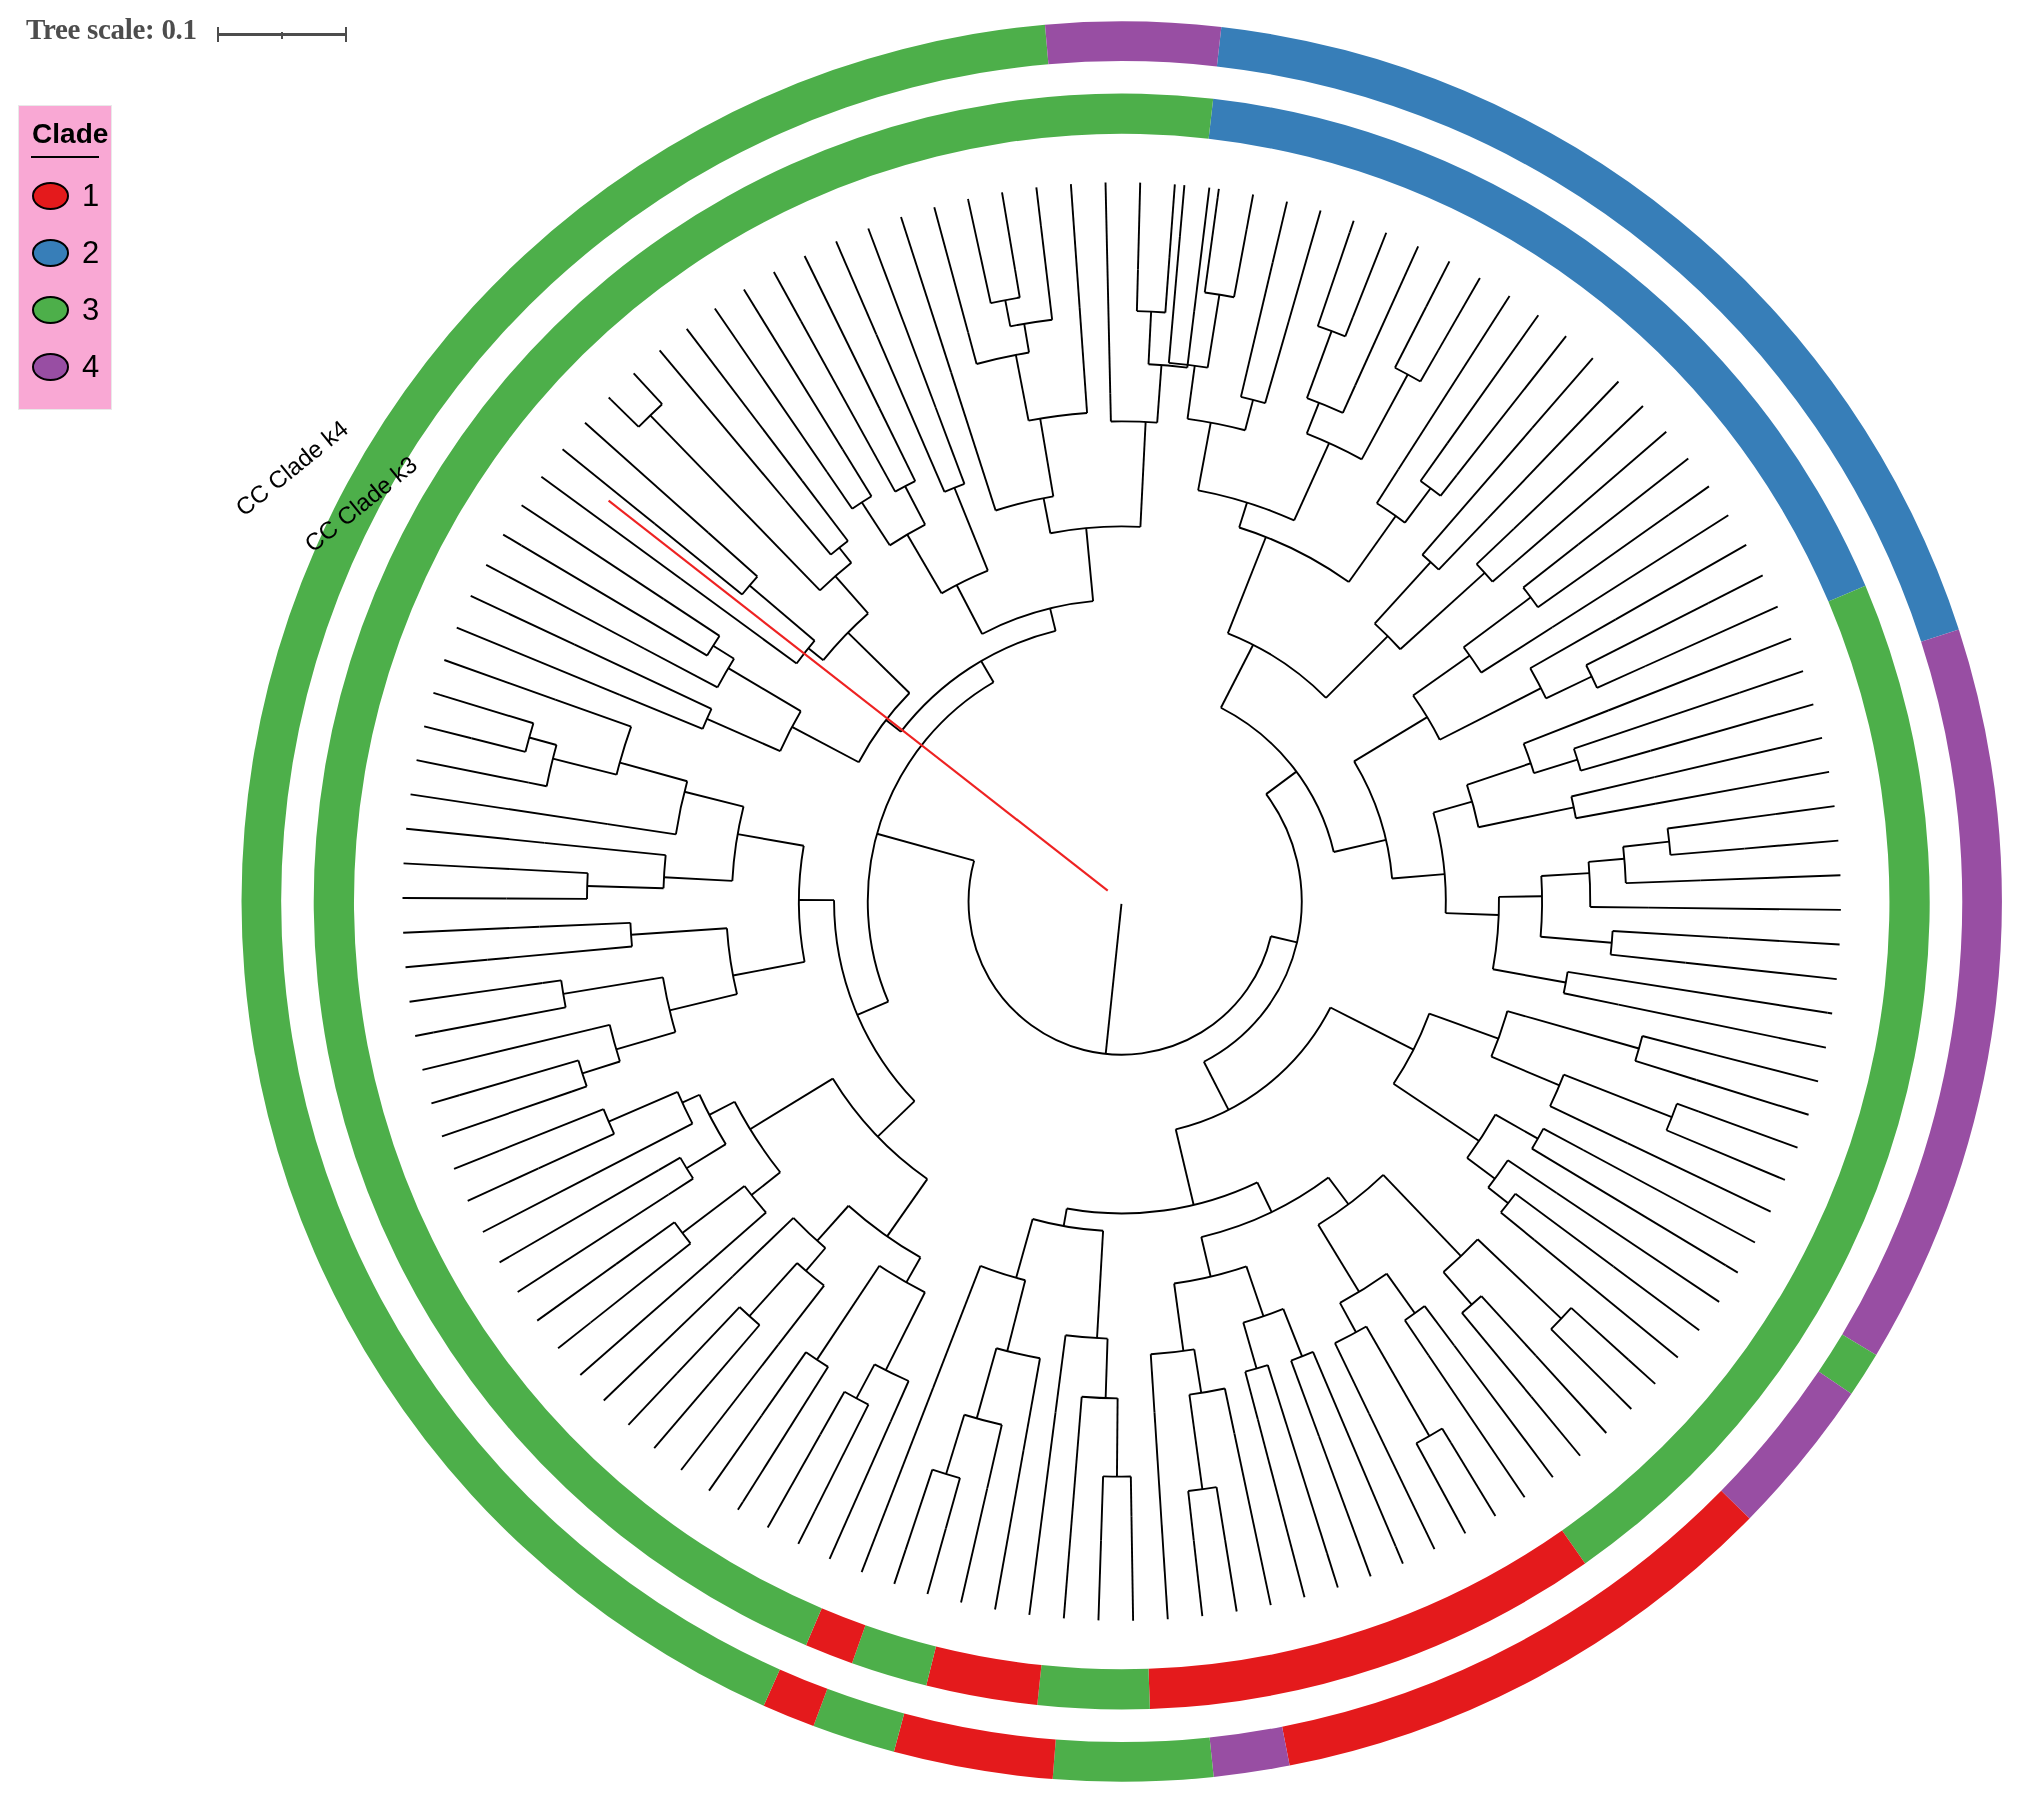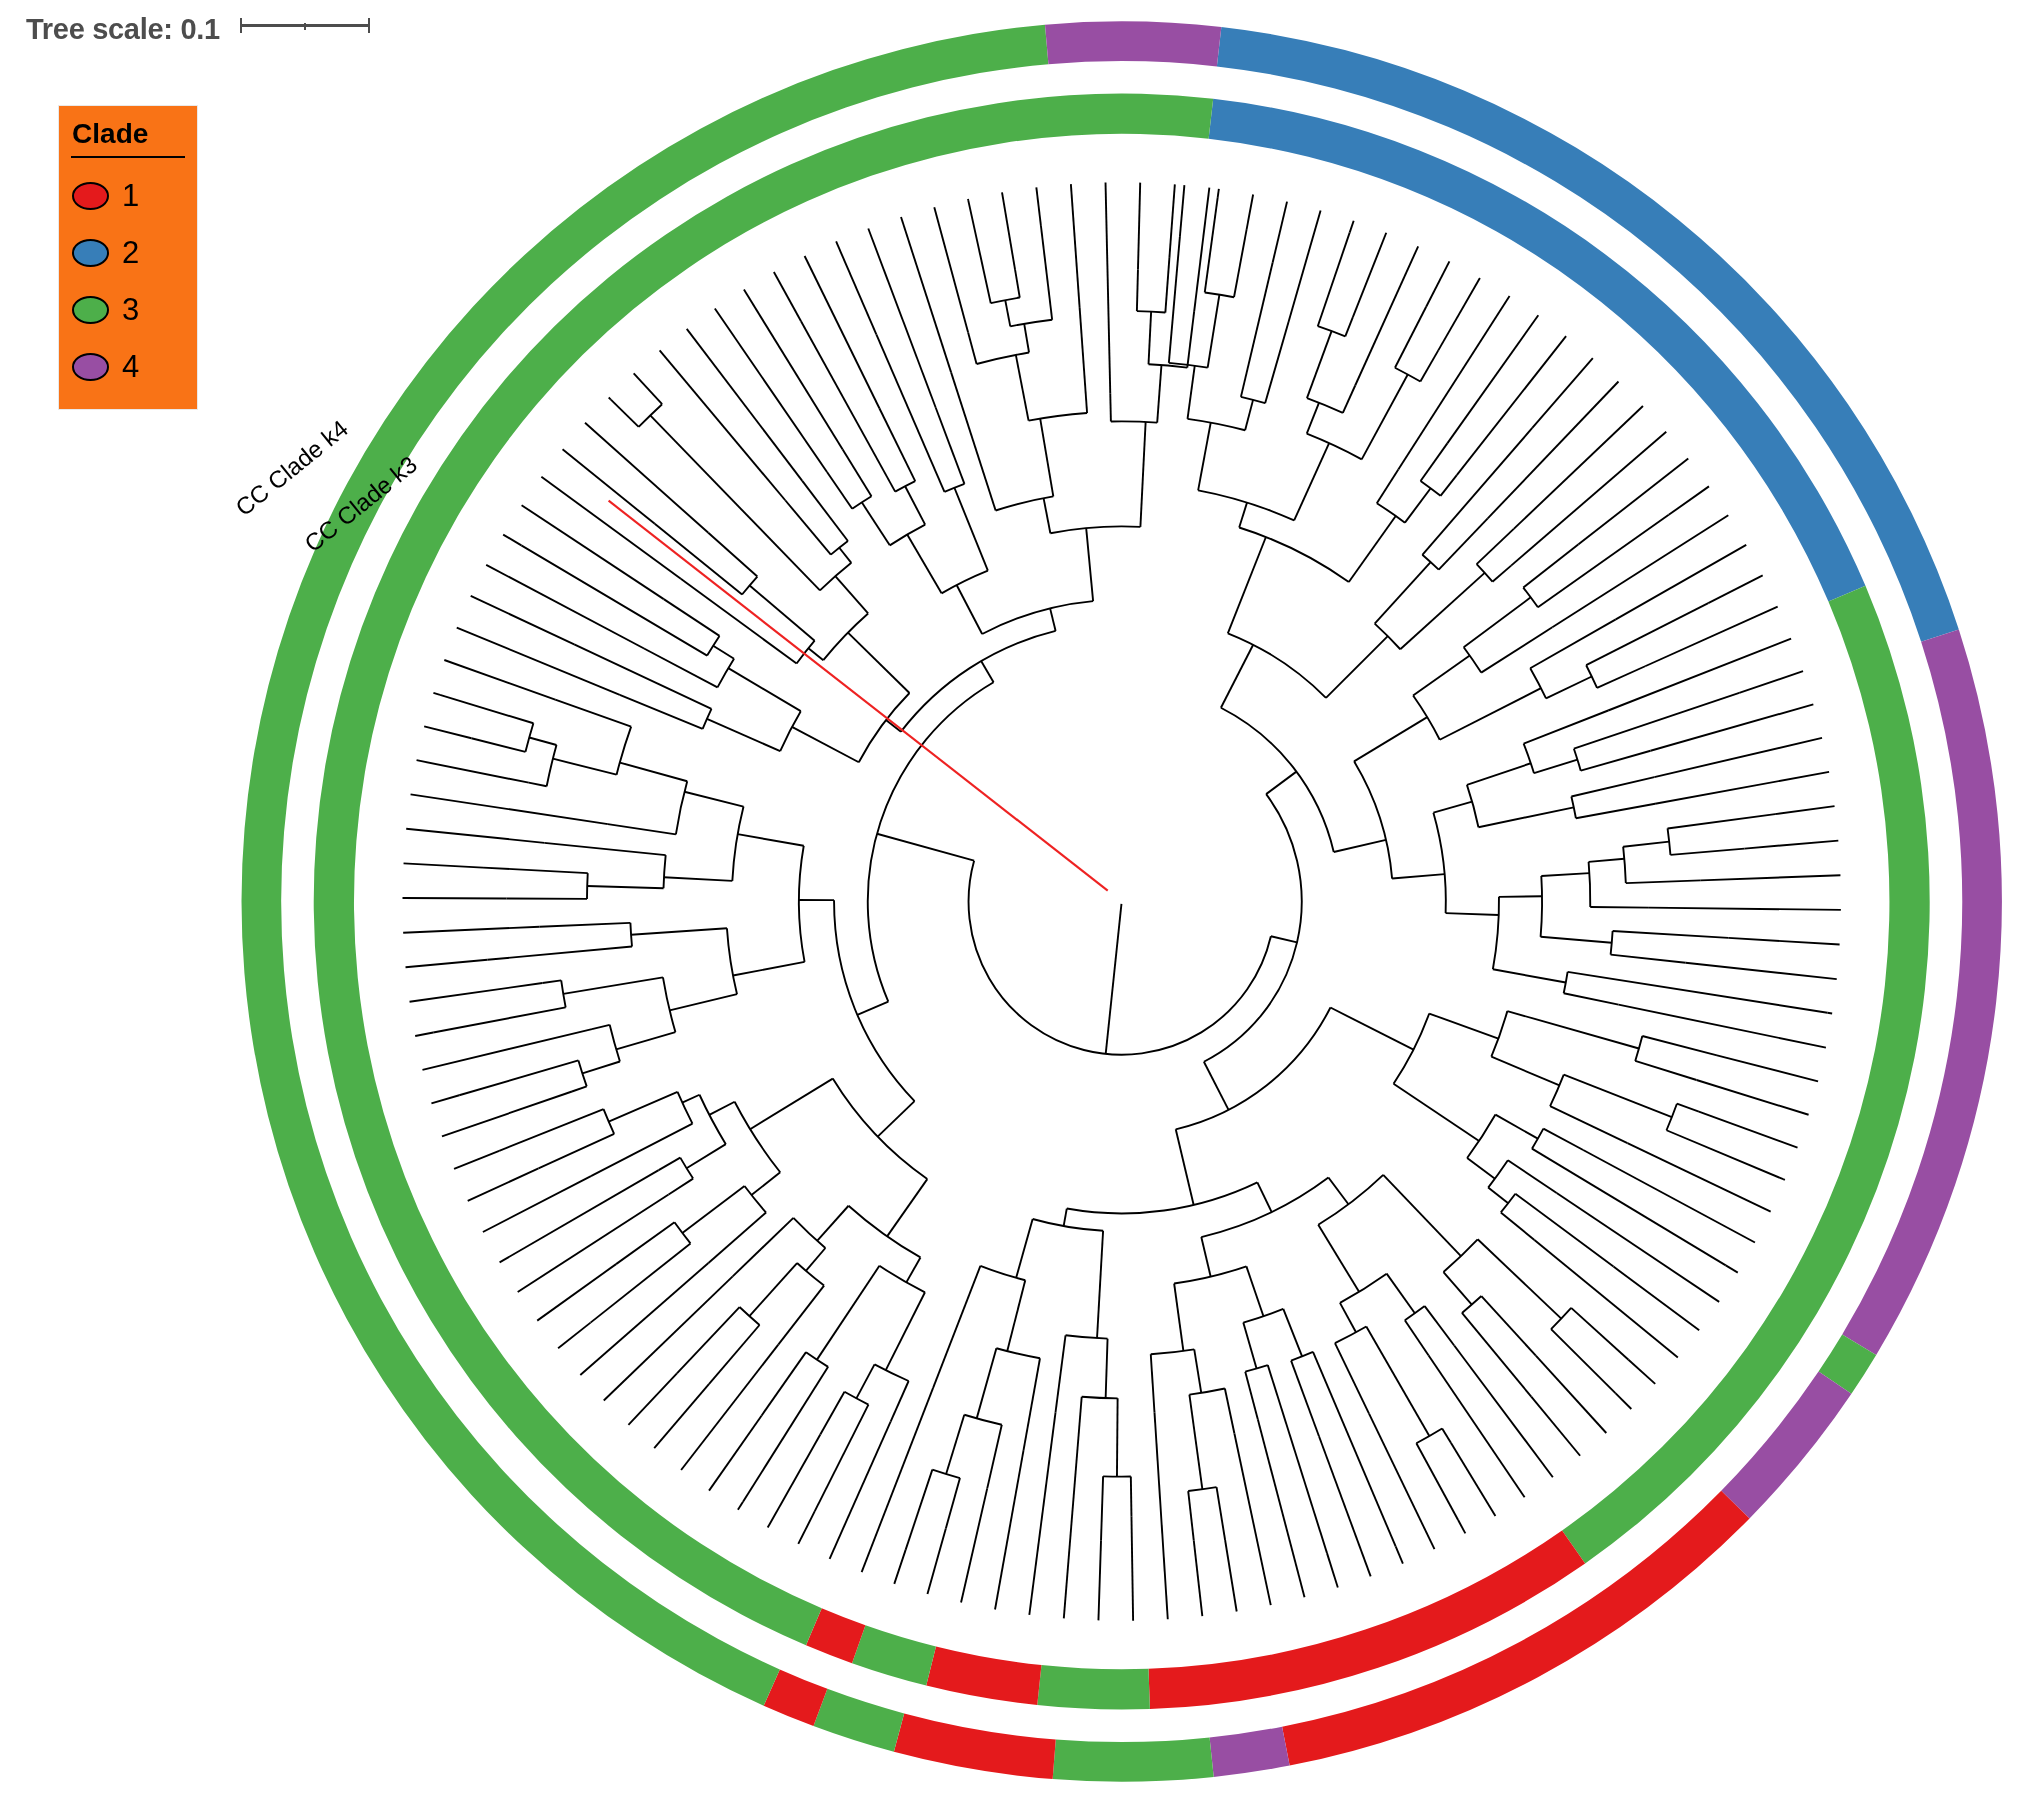--- a/index.html
+++ b/index.html
@@ -2,32 +2,32 @@
 <html style="font-size:9.5px"><head>
 <meta charset="utf-8">
 <style>
   html,body{margin:0;padding:0;background:#ffffff;}
   body{width:2025px;height:1812px;position:relative;overflow:hidden;
        font-family:"Liberation Sans", sans-serif;}
   #root{position:absolute;inset:0;}
   svg.fig{position:absolute;left:0;top:0;width:2025px;height:1812px;display:block;}
 
   
-  #scalebar-group{position:absolute;left:26px;top:13px;display:flex;align-items:flex-start;gap:20px;}
+  #scalebar-group{position:absolute;left:26px;top:13px;display:flex;align-items:flex-end;gap:20px;font-family:Liberation Serif, serif;}
   #scalebar-label{font-size:29px;font-weight:bold;color:#4d4d4d;letter-spacing:-0.3px;white-space:nowrap;}
   #scalebar-ruler{position:relative;width:130px;height:24px;}
   #scalebar-ruler .bar{position:absolute;left:0;top:11.2px;width:130px;height:2.4px;background:#4d4d4d;}
   #scalebar-ruler .tick{position:absolute;top:4.7px;width:2.4px;height:15.4px;background:#4d4d4d;}
   #scalebar-ruler .tick.t0{left:0px;}
   #scalebar-ruler .tick.t1{left:64px;top:9.5px;height:7px;}
   #scalebar-ruler .tick.t2{left:128px;}
 
   
-  #legend{position:absolute;left:18px;top:105px;width:140px;
-          background:#f97316;border:1.2px solid #e9e9e9;padding:8.3px 10.7px 13px 10.7px;box-sizing:border-box;margin-left:40px;}
+  #legend{position:absolute;left:18px;top:105px;width:94px;
+          background:#f9a8d4;border:1.2px solid #e9e9e9;padding:8.3px 10.7px 13px 10.7px;box-sizing:border-box;}
   #legend-title{font-size:28px;font-weight:bold;color:#000;text-align:left;margin:3.6px 0 6px 2.4px;}
   #legend-rule{height:2.4px;background:#000;margin:0 1.2px 9.5px 1.2px;}
   .legend-row{display:flex;align-items:center;gap:13px;height:57px;}
   .legend-swatch{width:37px;height:28px;border-radius:50%;border:2.4px solid #000;box-sizing:border-box;margin-left:2.4px;}
   .legend-text{font-size:31px;color:#000;font-weight:400;}
 
   
   .ring-label{position:absolute;font-size:24px;color:#000;white-space:nowrap;
               transform-origin:left center;}
   #ring-label-k4{left:239px;top:497px;transform:rotate(-39deg);}

